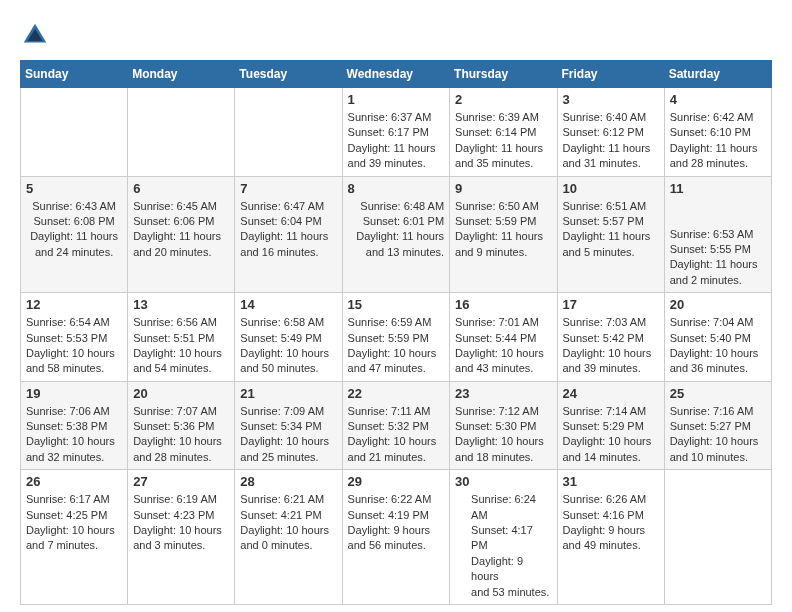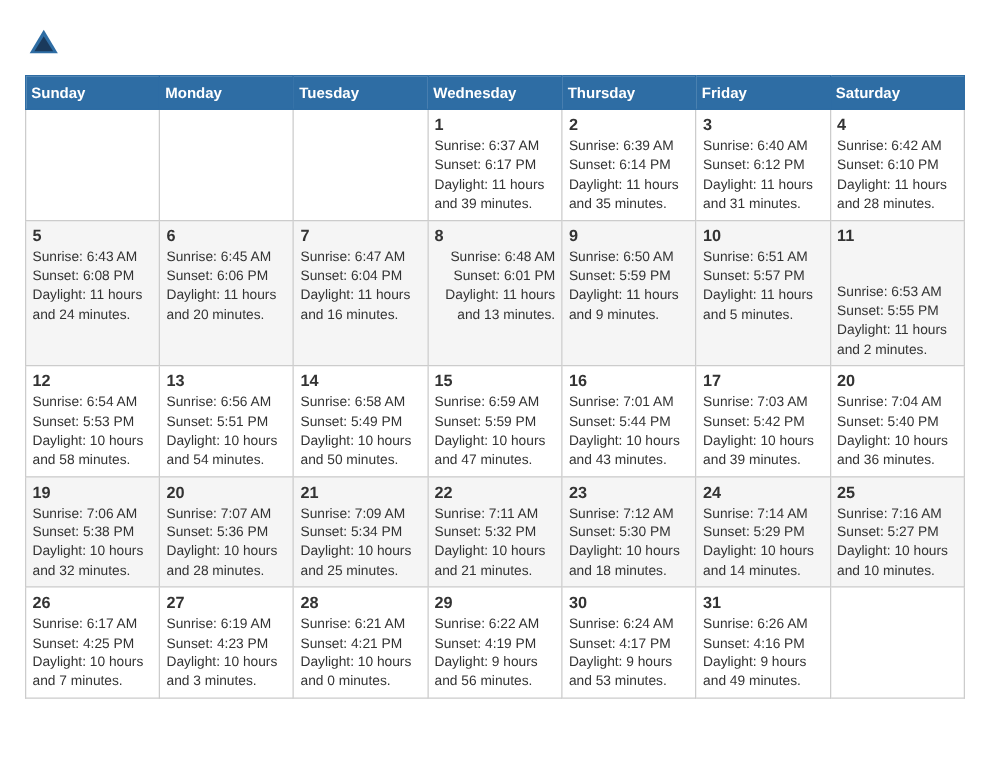--- a/index.html
+++ b/index.html
@@ -149,21 +149,21 @@
           <div class="day-number">4</div>
           <div class="day-info" style="white-space: pre-line;">Sunrise: 6:42 AM
 Sunset: 6:10 PM
 Daylight: 11 hours
 and 28 minutes.</div>
         </td>
       </tr>
       <tr>
         <td>
           <div class="day-number">5</div>
-          <div class="day-info" style="white-space: pre-line;">Sunrise: 6:43 AM
+          <div class="day-info" style="white-space: pre-line; text-align: center;">Sunrise: 6:43 AM
 Sunset: 6:08 PM
 Daylight: 11 hours
 and 24 minutes.</div>
         </td>
         <td>
           <div class="day-number">6</div>
           <div class="day-info" style="white-space: pre-line;">Sunrise: 6:45 AM
 Sunset: 6:06 PM
 Daylight: 11 hours
 and 20 minutes.</div>
@@ -330,21 +330,21 @@
         </td>
         <td>
           <div class="day-number">29</div>
           <div class="day-info" style="white-space: pre-line;">Sunrise: 6:22 AM
 Sunset: 4:19 PM
 Daylight: 9 hours
 and 56 minutes.</div>
         </td>
         <td>
           <div class="day-number">30</div>
-          <div class="day-info" style="white-space: pre-line;">Sunrise: 6:24 AM
+          <div class="day-info" style="white-space: pre-line; margin-left: 16px;">Sunrise: 6:24 AM
 Sunset: 4:17 PM
 Daylight: 9 hours
 and 53 minutes.</div>
         </td>
         <td>
           <div class="day-number">31</div>
           <div class="day-info" style="white-space: pre-line;">Sunrise: 6:26 AM
 Sunset: 4:16 PM
 Daylight: 9 hours
 and 49 minutes.</div>

